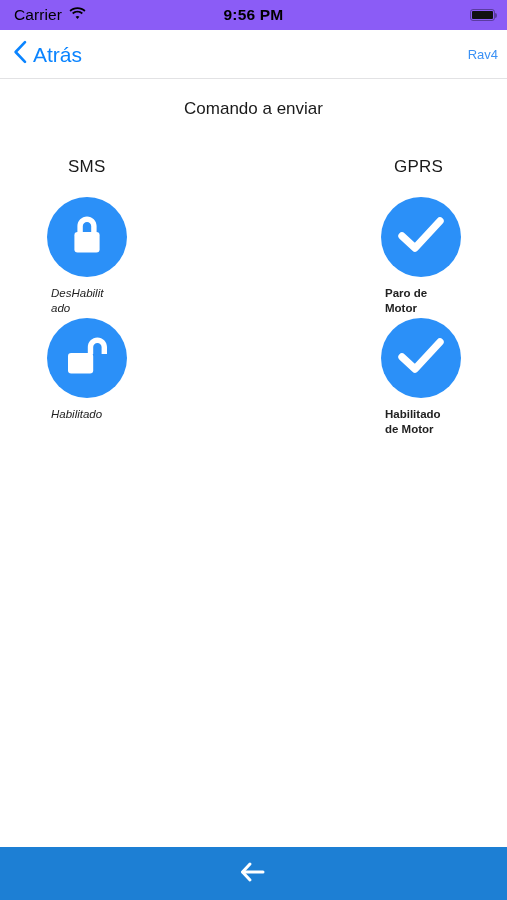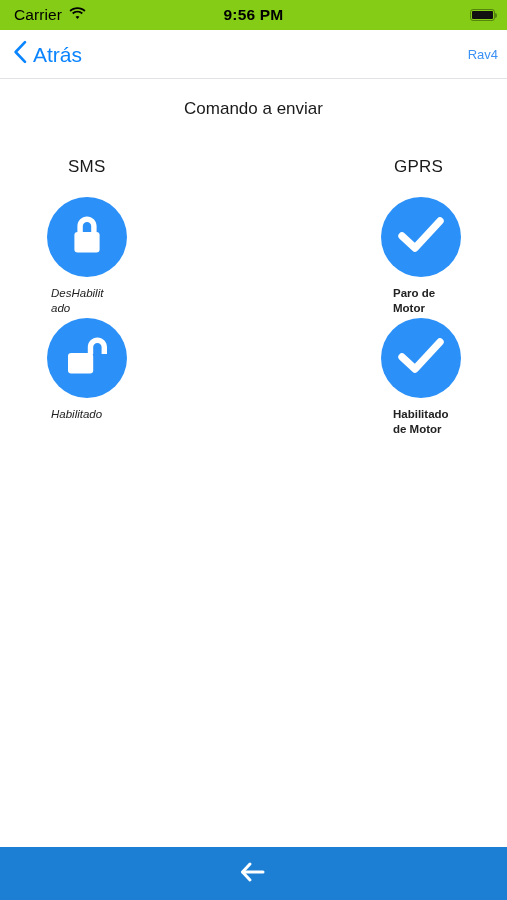--- a/index.html
+++ b/index.html
@@ -17,21 +17,21 @@
   }
 
   
   .status-bar {
     position: absolute;
     top: 0; left: 0;
     width: 507px;
     height: 30px;
     display: flex;
     align-items: center;
-    background: #84cc16;
+    background: #8b5cf6;
   }
   .status-left {
     position: absolute;
     left: 14px;
     display: flex;
     align-items: center;
     gap: 7px;
   }
   .carrier-text {
     font-size: 15.5px;
@@ -160,21 +160,21 @@
   .tile .tile-label {
     margin-top: 9px;
     font-size: 11.5px;
     color: #222222;
     line-height: 1.32;
     width: 56px;
     word-wrap: break-word;
   }
   .tile.sms   .circle { margin-left: 0; }
   .tile.sms   .tile-label { margin-left: 4px; font-style: italic; }
-  .tile.gprs  .tile-label { margin-left: 12px; font-weight: bold; width: 62px; }
+  .tile.gprs  .tile-label { margin-left: 4px; font-weight: bold; width: 62px; }
 
   .tile.col-sms  { left: 47px; }
   .tile.col-gprs { left: 381px; }
 
   .row-1 { top: 118px; }
   .row-2 { top: 239px; }
   .row-3 { top: 358px; }
 
   
   .bottom-bar {

